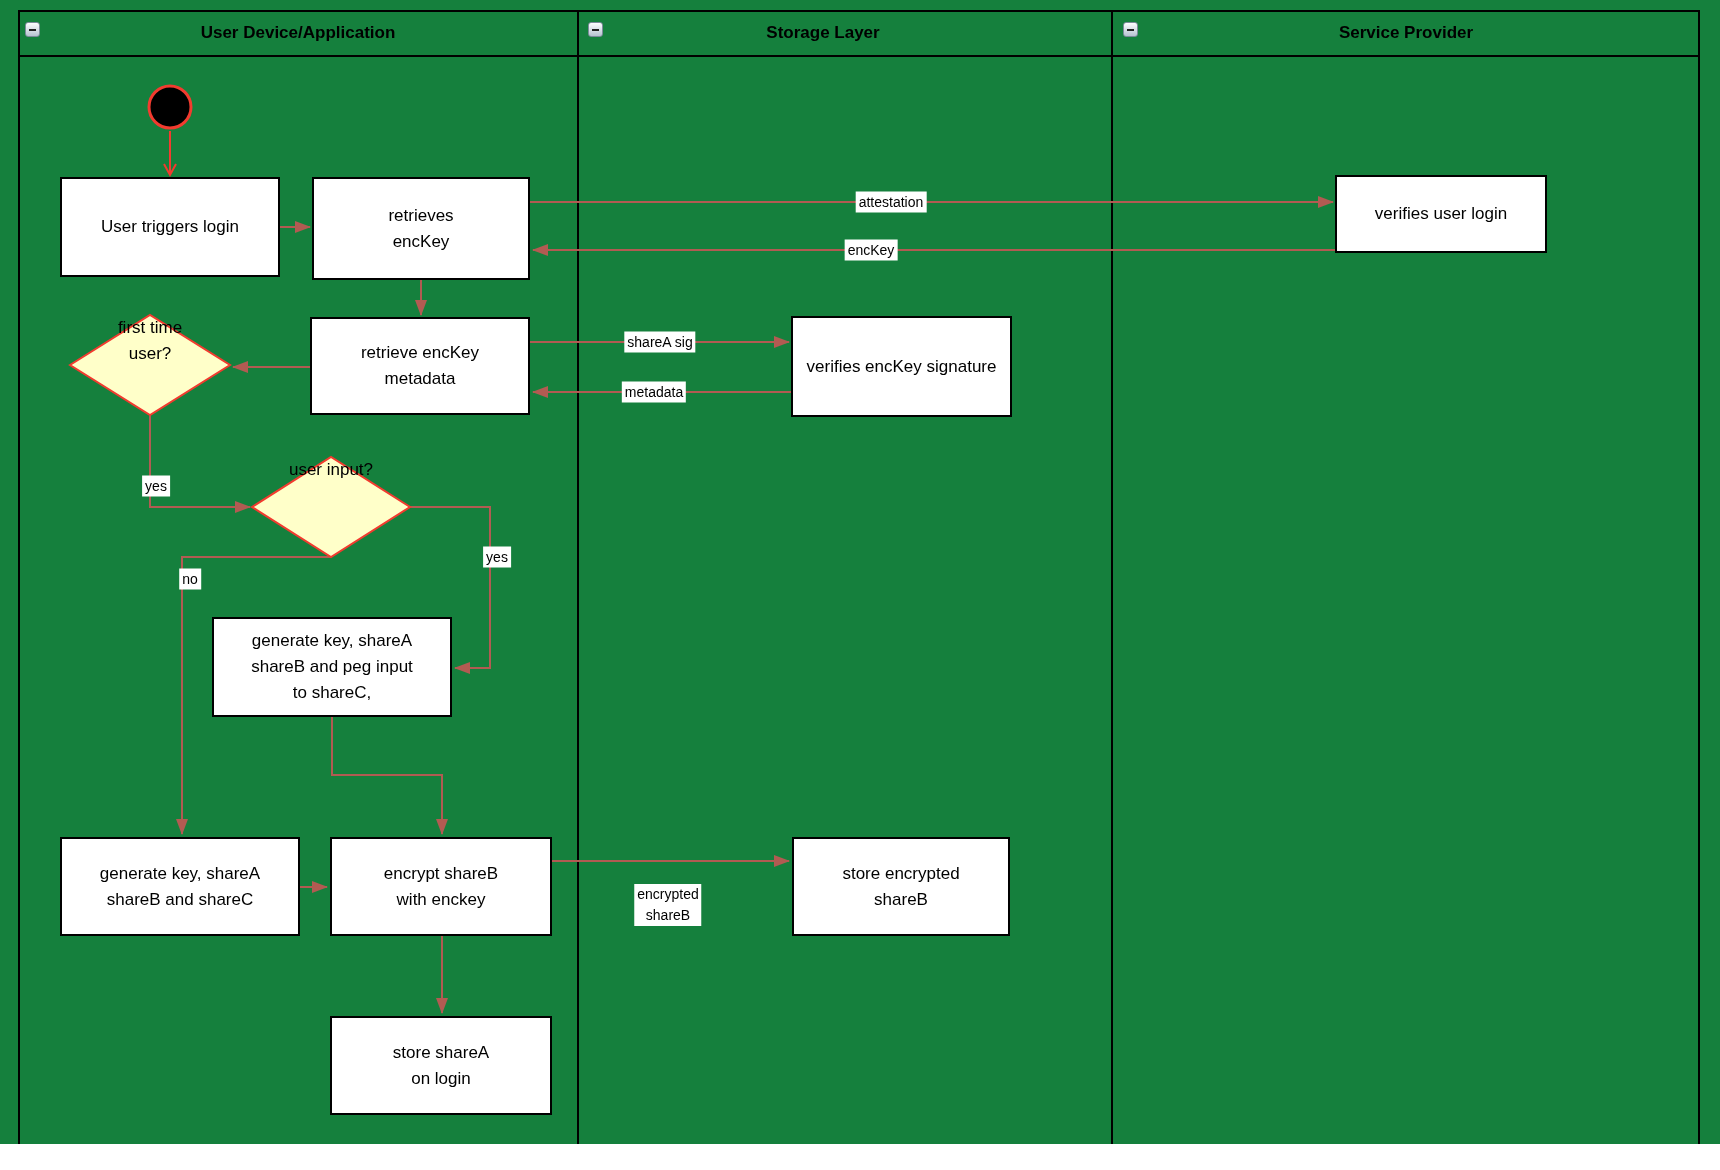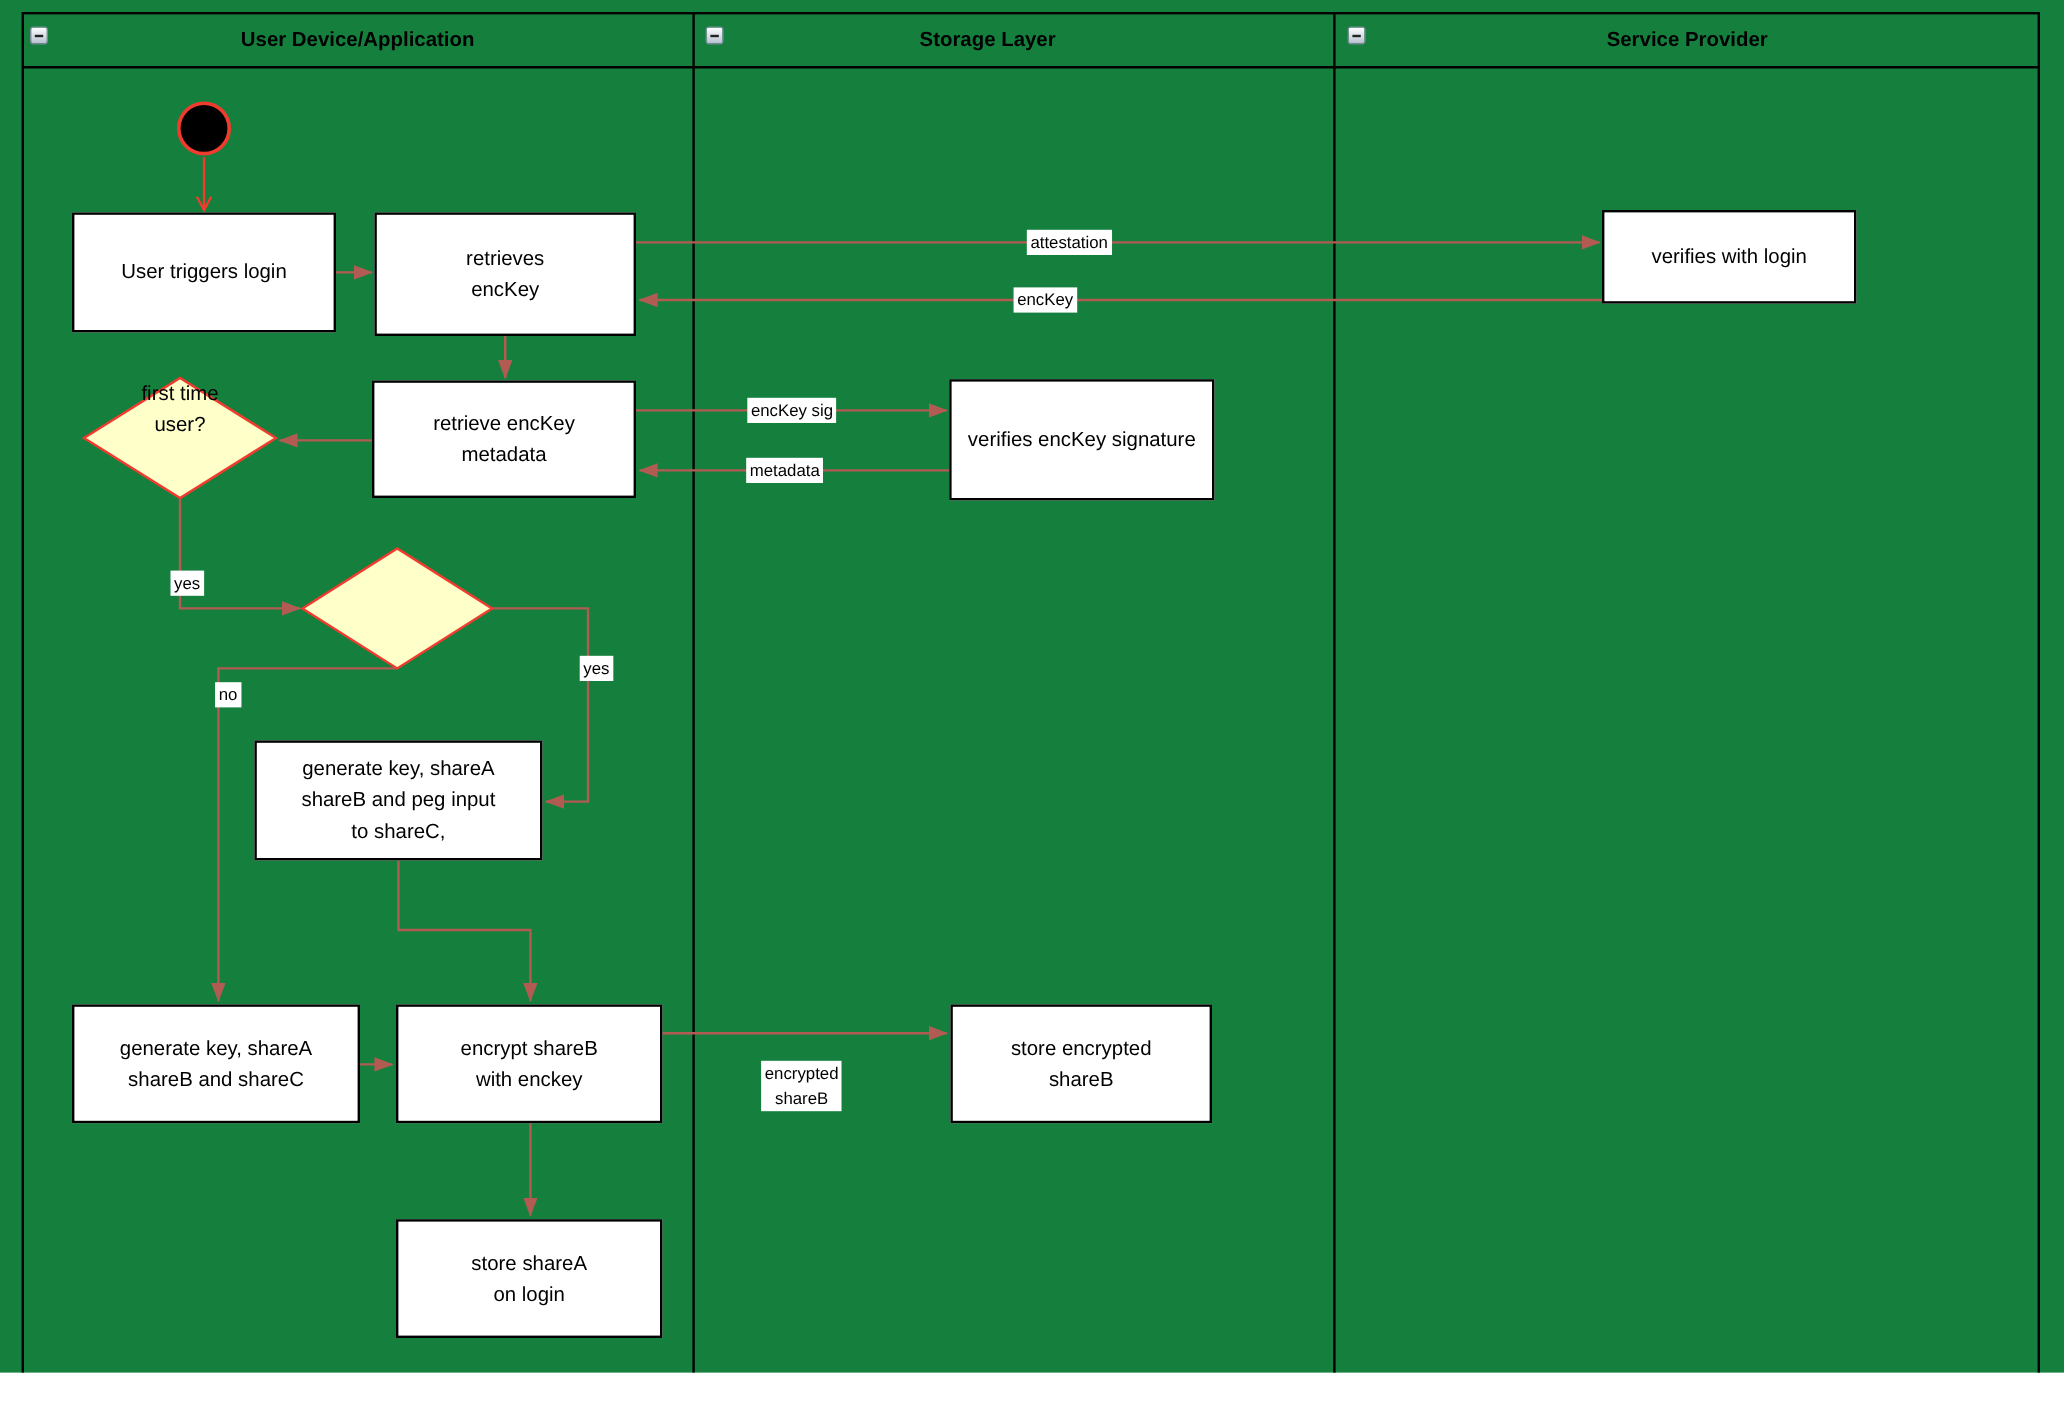--- a/index.html
+++ b/index.html
@@ -84,21 +84,21 @@
   </div>
 
   <div class="node" style="left:60px;top:177px;width:220px;height:100px">
     <span>User triggers login</span>
   </div>
   <div class="node" style="left:312px;top:177px;width:218px;height:103px">
     <span>retrieves
 encKey</span>
   </div>
   <div class="node" style="left:1335px;top:175px;width:212px;height:78px">
-    <span>verifies with login</span>
+    <span>verifies user login</span>
   </div>
   <div class="node" style="left:310px;top:317px;width:220px;height:98px">
     <span>retrieve encKey
 metadata</span>
   </div>
   <div class="node nowrap" style="left:791px;top:316px;width:221px;height:101px">
     <span>verifies encKey signature</span>
   </div>
   <div class="node" style="left:212px;top:617px;width:240px;height:100px">
     <span>generate key, shareA
@@ -119,24 +119,27 @@
   </div>
   <div class="node" style="left:330px;top:1016px;width:222px;height:99px">
     <span>store shareA
 on login</span>
   </div>
 
   <div class="dtext" style="left:70px;top:315px;width:160px;height:100px">
     <span>first time
 user?</span>
   </div>
+  <div class="dtext" style="left:252px;top:457px;width:158px;height:100px">
+    <span>user input?</span>
+  </div>
 
   <div class="elabel" style="left:891px;top:202px">attestation</div>
   <div class="elabel" style="left:871px;top:250px">encKey</div>
-  <div class="elabel" style="left:660px;top:342px">encKey sig</div>
+  <div class="elabel" style="left:660px;top:342px">shareA sig</div>
   <div class="elabel" style="left:654px;top:392px">metadata</div>
   <div class="elabel" style="left:156px;top:486px">yes</div>
   <div class="elabel" style="left:497px;top:557px">yes</div>
   <div class="elabel" style="left:190px;top:579px">no</div>
   <div class="elabel" style="left:668px;top:905px">encrypted
 shareB</div>
 
 </div>
 
 </body></html>

